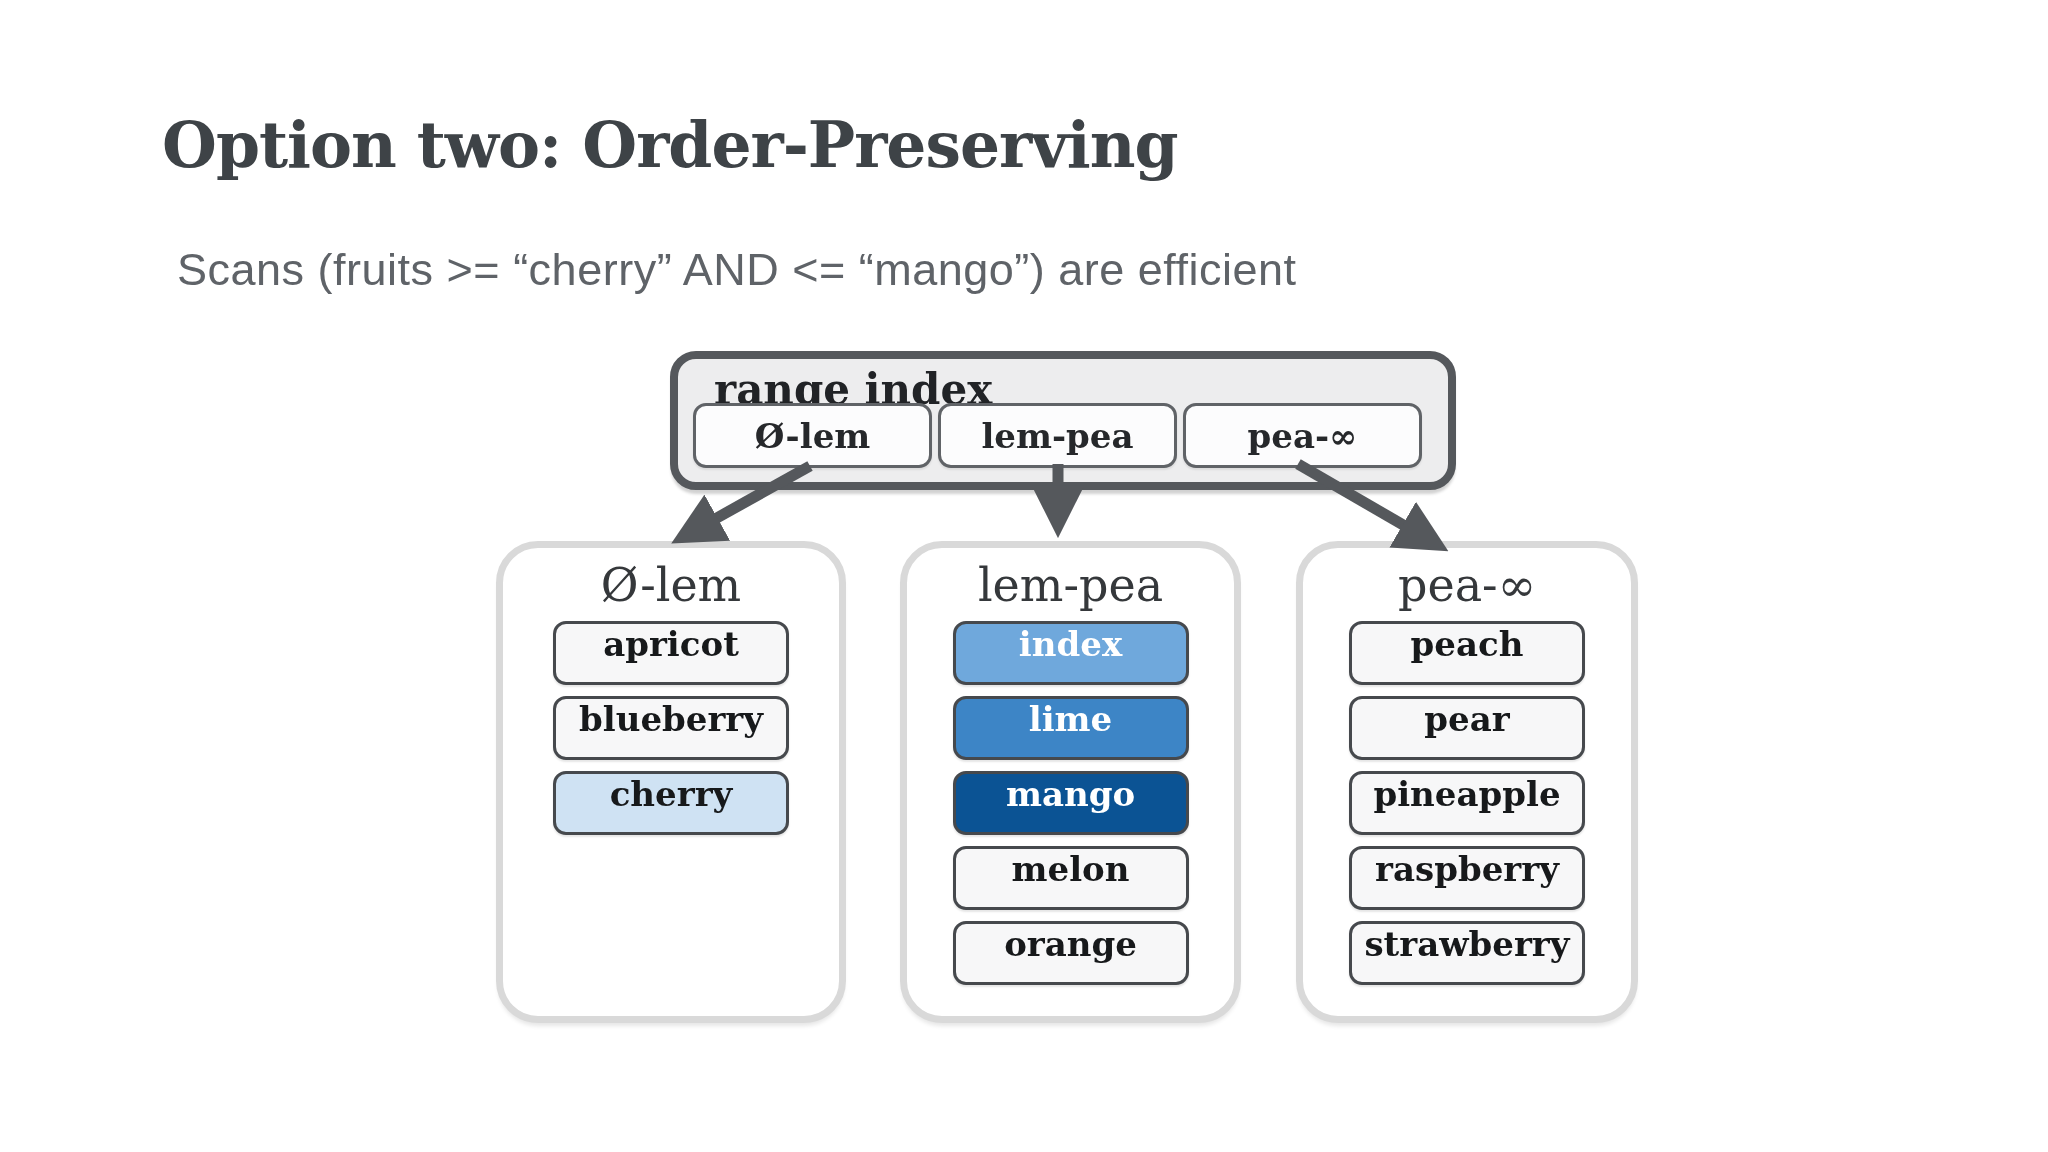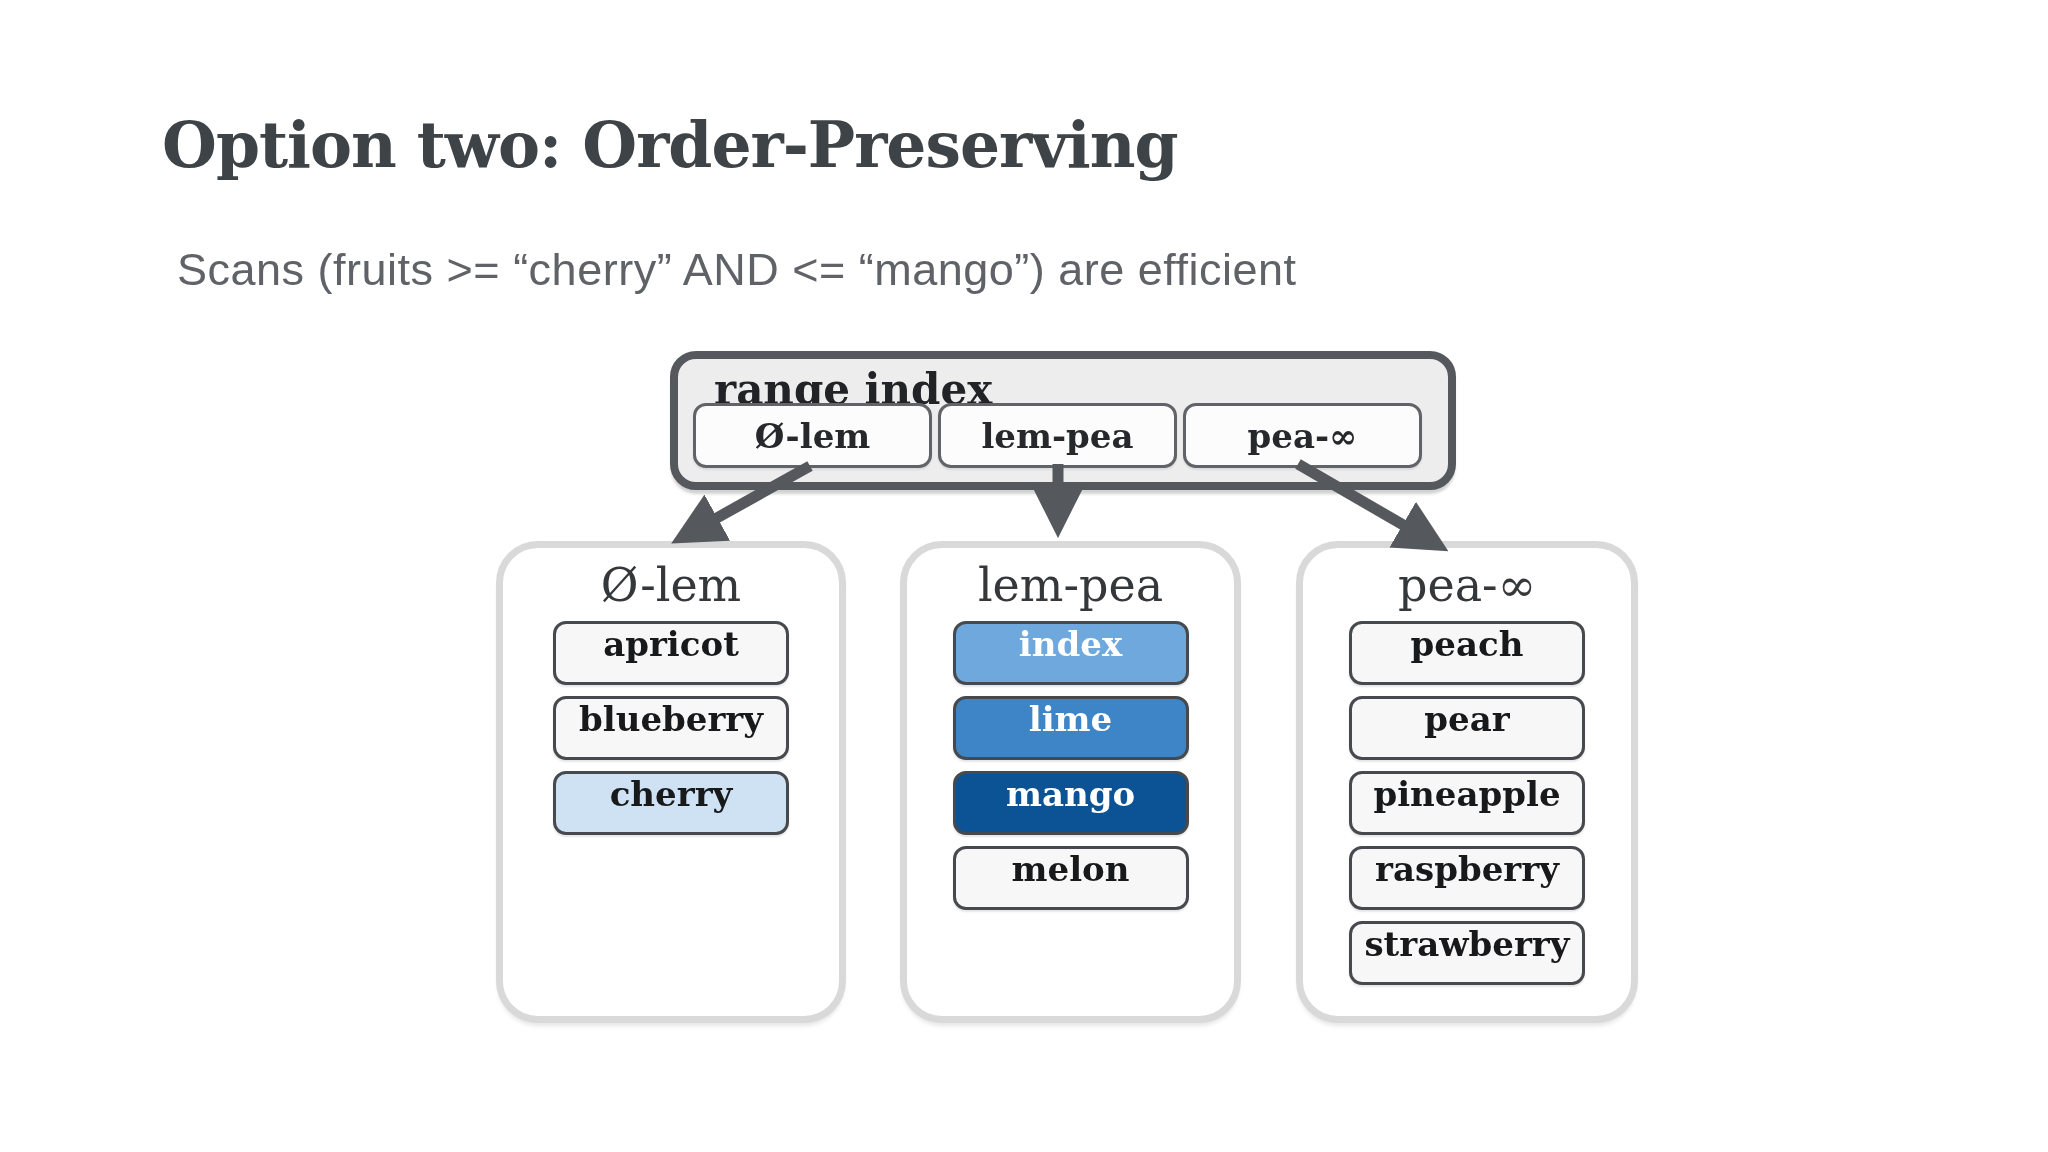--- a/index.html
+++ b/index.html
@@ -116,20 +116,23 @@
     </div>
     <div class="cell inv" style="background-color: rgb(61, 133, 198);">
       <span>lime</span>
     </div>
     <div class="cell inv" style="background-color: rgb(11, 83, 148);">
       <span>mango</span>
     </div>
     <div class="cell">
       <span>melon</span>
     </div>
+    <div class="cell">
+      <span>orange</span>
+    </div>
   </div>
 
   <div class="partition p2">
     <div class="partition-title">pea-∞</div>
     <div class="cell">
       <span>peach</span>
     </div>
     <div class="cell">
       <span>pear</span>
     </div>

